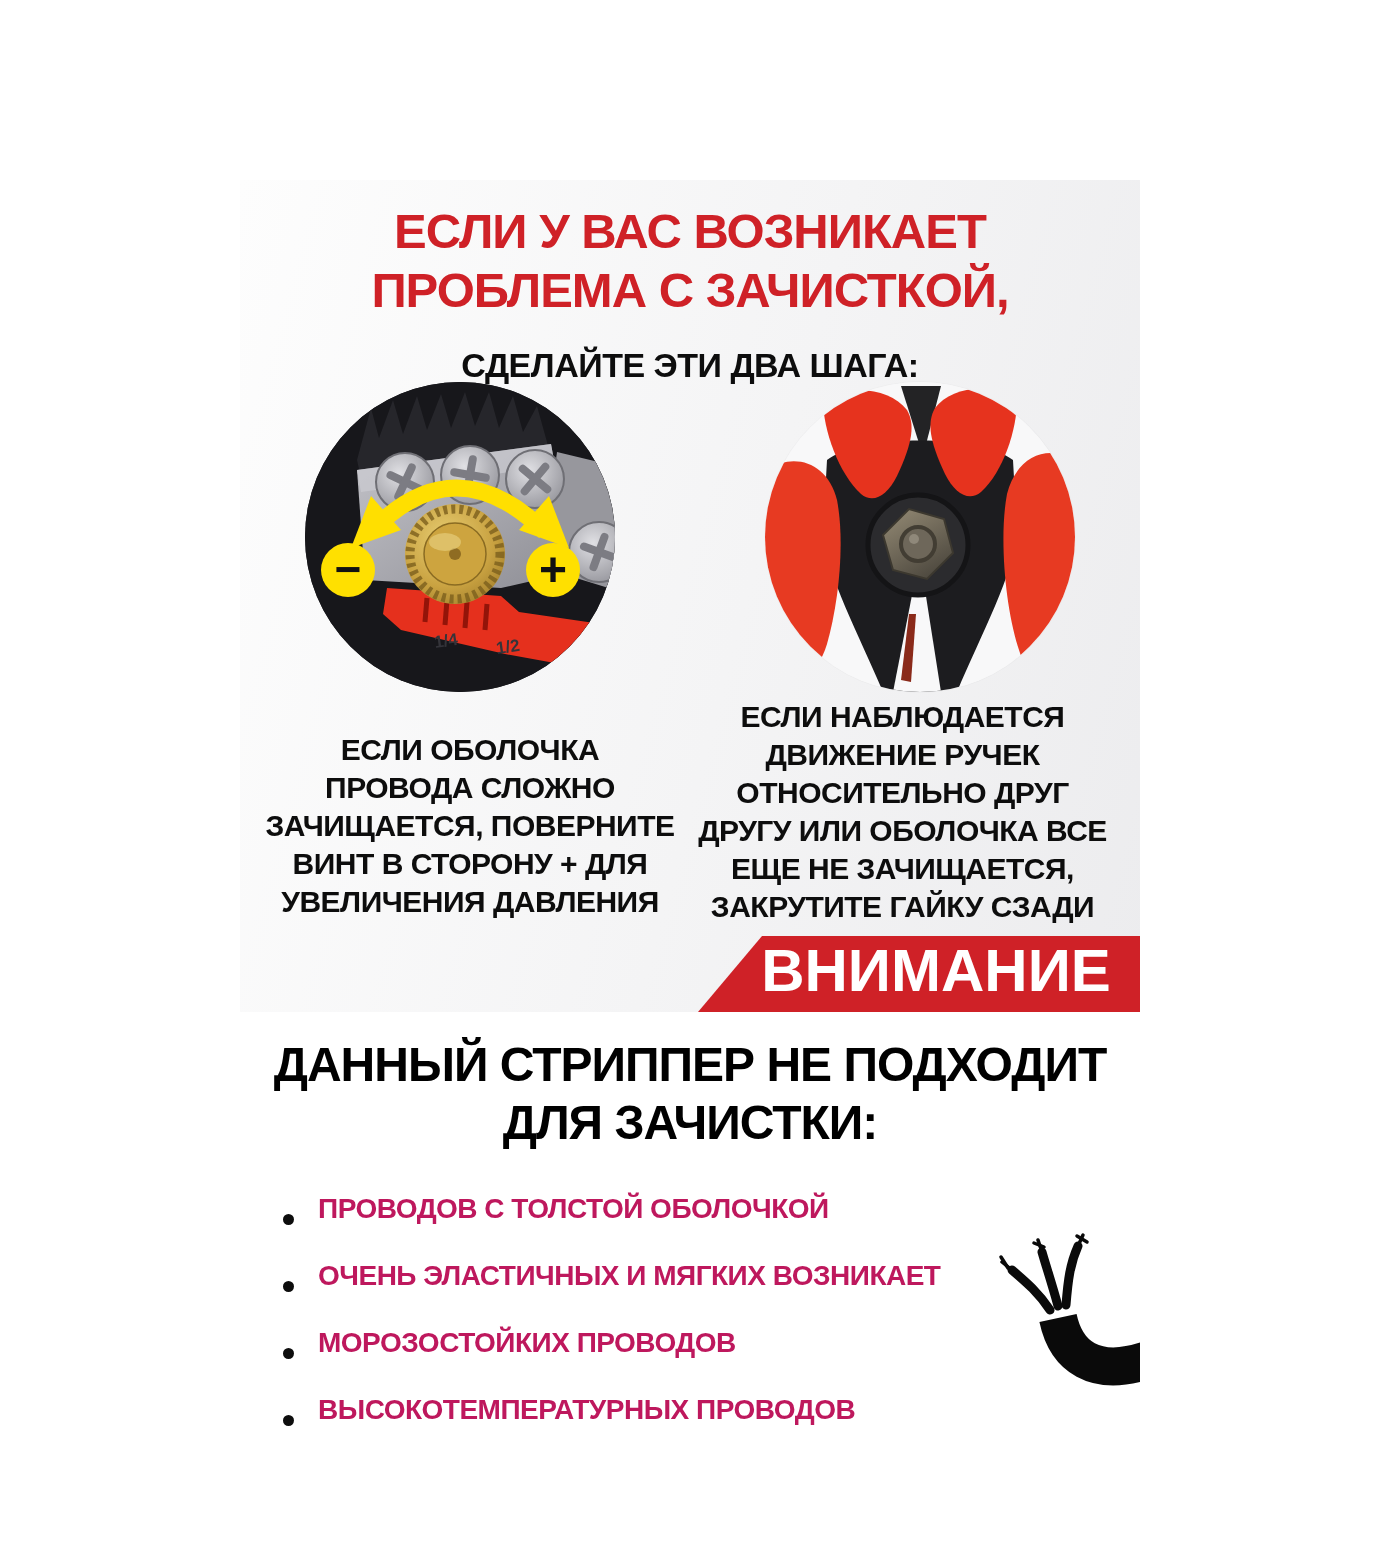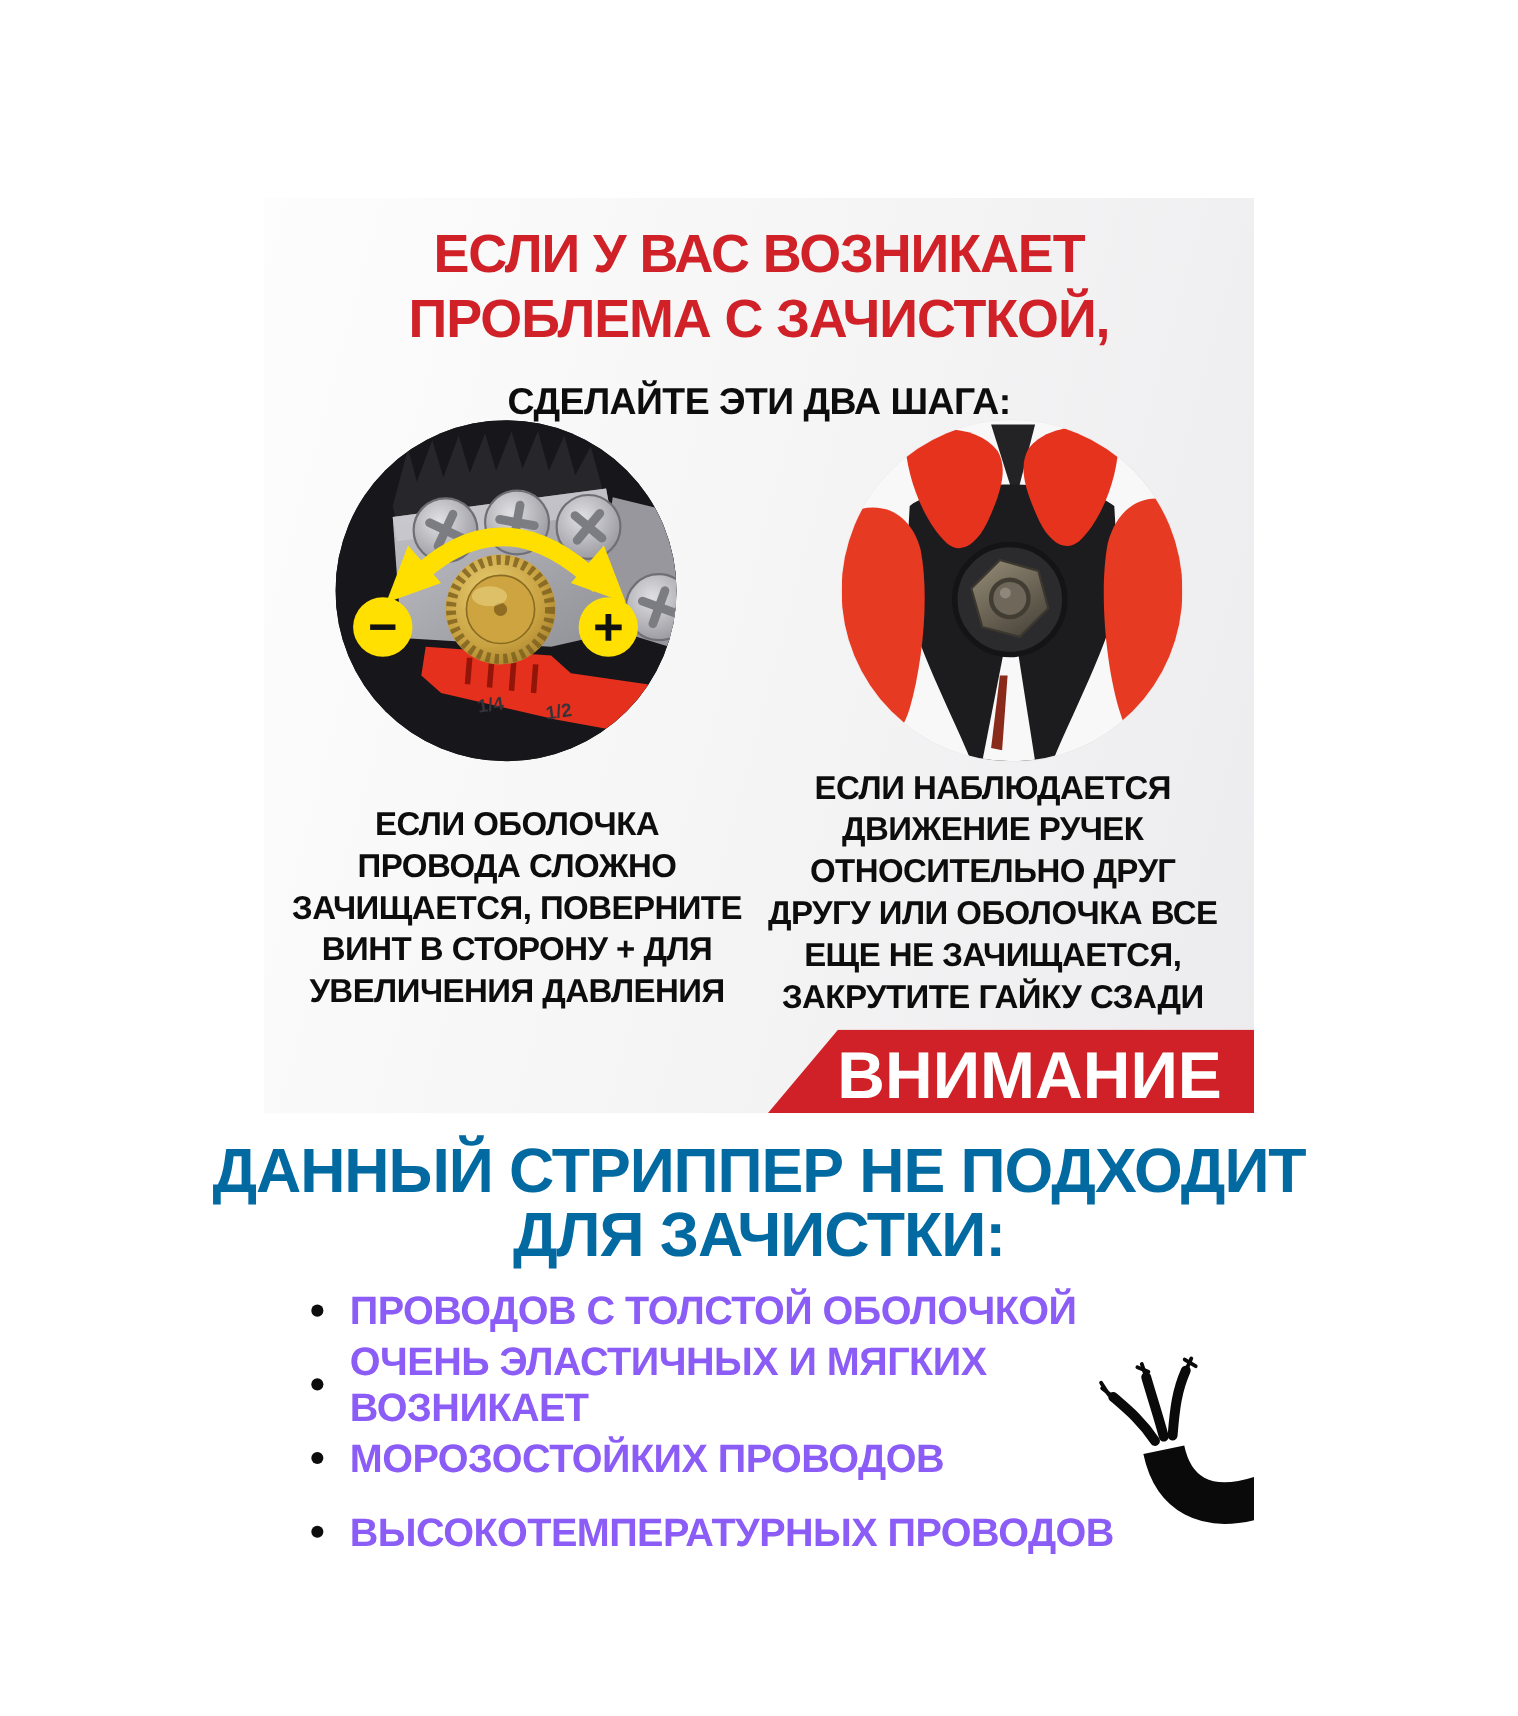--- a/index.html
+++ b/index.html
@@ -14,28 +14,28 @@
   .photo{position:absolute;top:202px;width:310px;height:310px;border-radius:50%;overflow:hidden;}
   .photo.p-left{left:65px;background:#17171b;}
   .photo.p-right{left:525px;background:#f8f8f9;box-shadow:0 0 0 1px rgba(0,0,0,0.02);}
   .photo svg{display:block;}
   .caption{position:absolute;font-weight:bold;color:#0d0d0d;text-align:center;
            white-space:pre-line;letter-spacing:-0.5px;font-size:30px;line-height:38px;}
   .cap-left{left:15px;top:551px;width:430px;}
   .cap-right{left:420px;top:518px;width:485px;}
   .banner{position:absolute;right:0;bottom:0;width:442px;height:76px;background:#cf2127;
           clip-path:polygon(64px 0,100% 0,100% 100%,0 100%);
-          display:flex;align-items:flex-end;justify-content:center;}
+          display:flex;align-items:flex-start;justify-content:center;}
   .banner span{color:#ffffff;font-size:60px;font-weight:bold;letter-spacing:0;padding-left:34px;}
   .warn-title{position:absolute;top:1036px;left:140px;width:1100px;text-align:center;
-              color:#0369a1;font-weight:bold;font-size:57px;line-height:58px;
+              color:#000000;font-weight:bold;font-size:48px;line-height:58px;
               letter-spacing:-1px;white-space:pre-line;}
   .bullet-list{position:absolute;left:283px;top:1158px;width:760px;margin:0;padding:0;list-style:none;}
-  .bullet{display:flex;align-items:center;height:67px;font-size:36px;font-weight:bold;
-          color:#8b5cf6;letter-spacing:-0.5px;}
+  .bullet{display:flex;align-items:flex-end;height:67px;font-size:28px;font-weight:bold;
+          color:#be185d;letter-spacing:-0.5px;}
   .dot{width:11px;height:11px;border-radius:50%;background:#0d0d0d;margin-right:24px;flex:none;}
   .wire-icon{position:absolute;left:998px;top:1226px;width:142px;height:168px;}
 </style>
 </head>
 <body>
 
 <div class="page">
 
   <div class="card">
 

